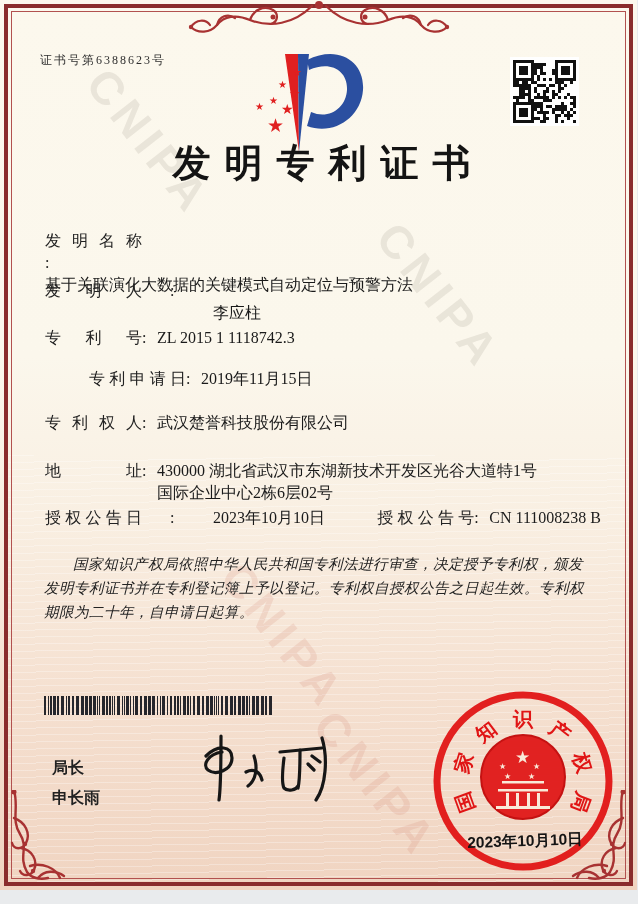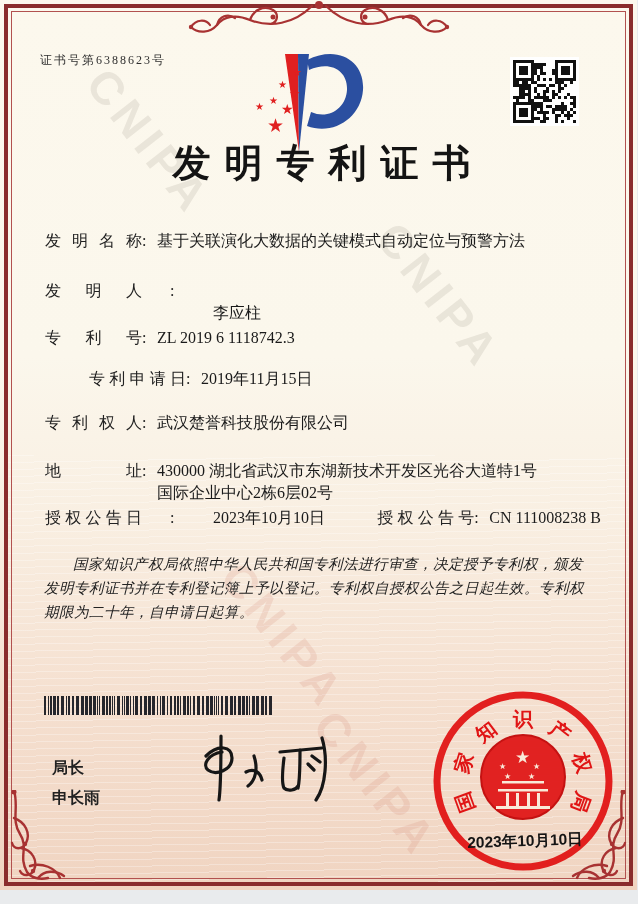--- a/index.html
+++ b/index.html
@@ -295,39 +295,39 @@
       <rect x="45" y="3" width="21" height="21" fill="#111"></rect>
       <rect x="48" y="6" width="15" height="15" fill="#fff"></rect>
       <rect x="51" y="9" width="9" height="9" fill="#111"></rect>
       <rect x="3" y="45" width="21" height="21" fill="#111"></rect>
       <rect x="6" y="48" width="15" height="15" fill="#fff"></rect>
       <rect x="9" y="51" width="9" height="9" fill="#111"></rect>
     </svg>
 
   <div class="title">发明专利证书</div>
 
-  <div class="frow" style="top:230px;">
+  <div class="frow" style="top:230px;flex-direction:column;">
     <span class="flabel">发明名称</span>
     <span class="fcolon">:</span>
     <span class="fvalue">基于关联演化大数据的关键模式自动定位与预警方法</span>
   </div>
 
   <div class="frow" style="top:280px;gap:28px;">
     <span class="flabel">发明人</span>
     <span class="fcolon">:</span>
     <span class="fvalue">
       <br>
       <span>李应柱</span>
     </span>
   </div>
 
   <div class="frow" style="top:327px;">
     <span class="flabel">专利号</span>
     <span class="fcolon">:</span>
-    <span class="fvalue">ZL 2019 6 1118742.3</span>
+    <span class="fvalue">ZL 2015 1 1118742.3</span>
   </div>
 
   <div class="frow" style="top:368px;margin-left:44px;">
     <span class="flabel">专利申请日</span>
     <span class="fcolon">:</span>
     <span class="fvalue">2019年11月15日</span>
   </div>
 
   <div class="frow" style="top:412px;">
     <span class="flabel">专利权人</span>

